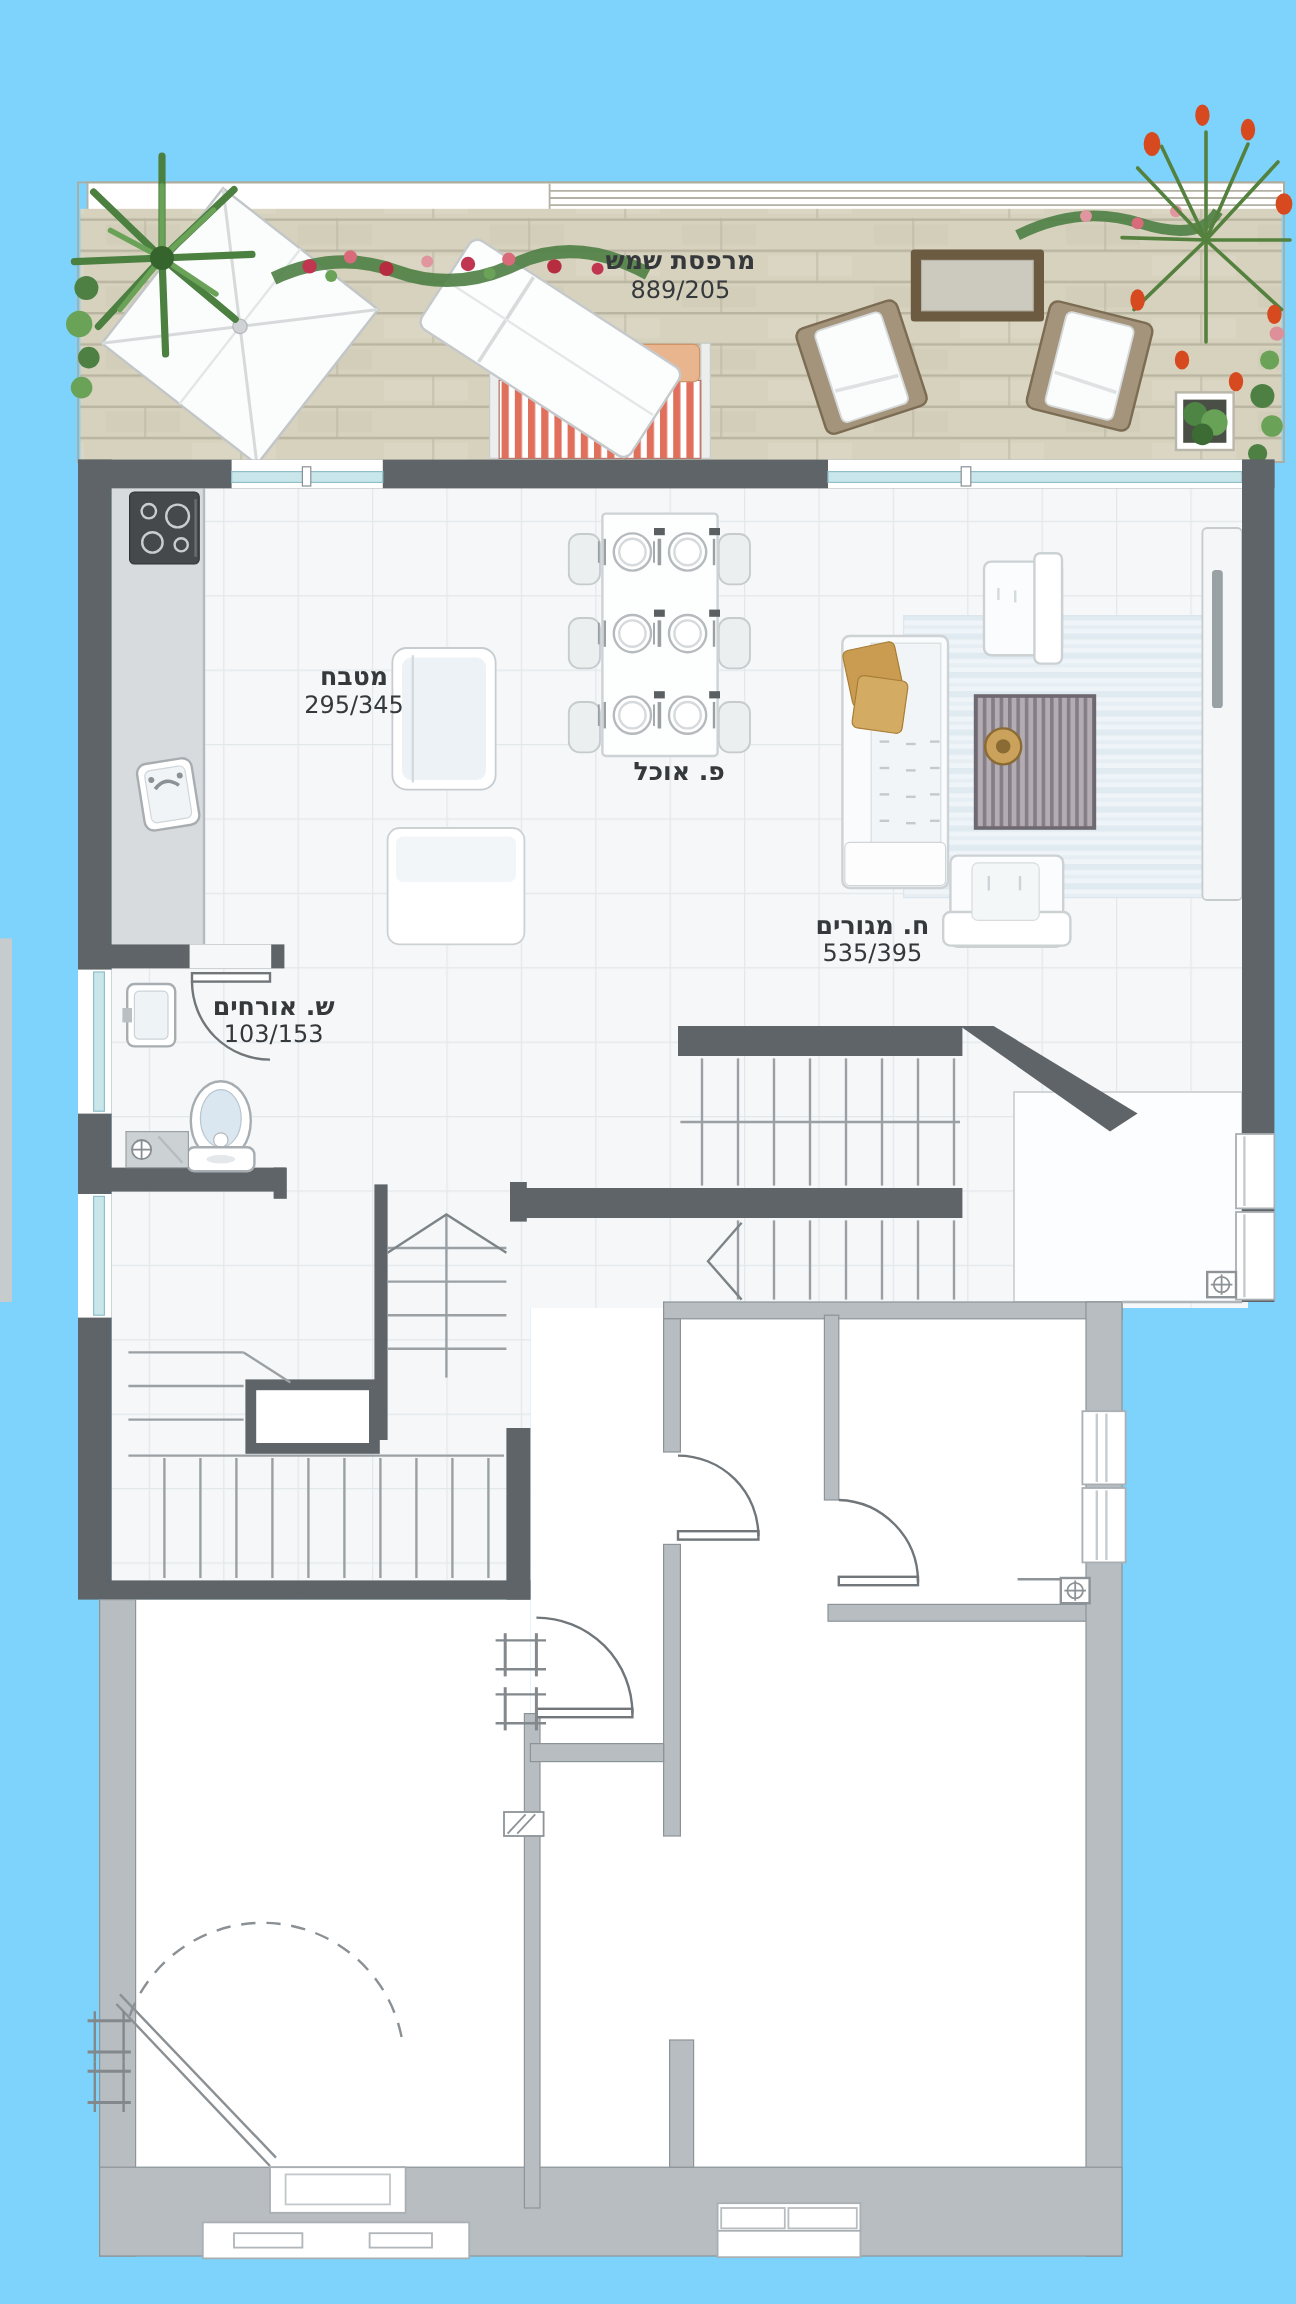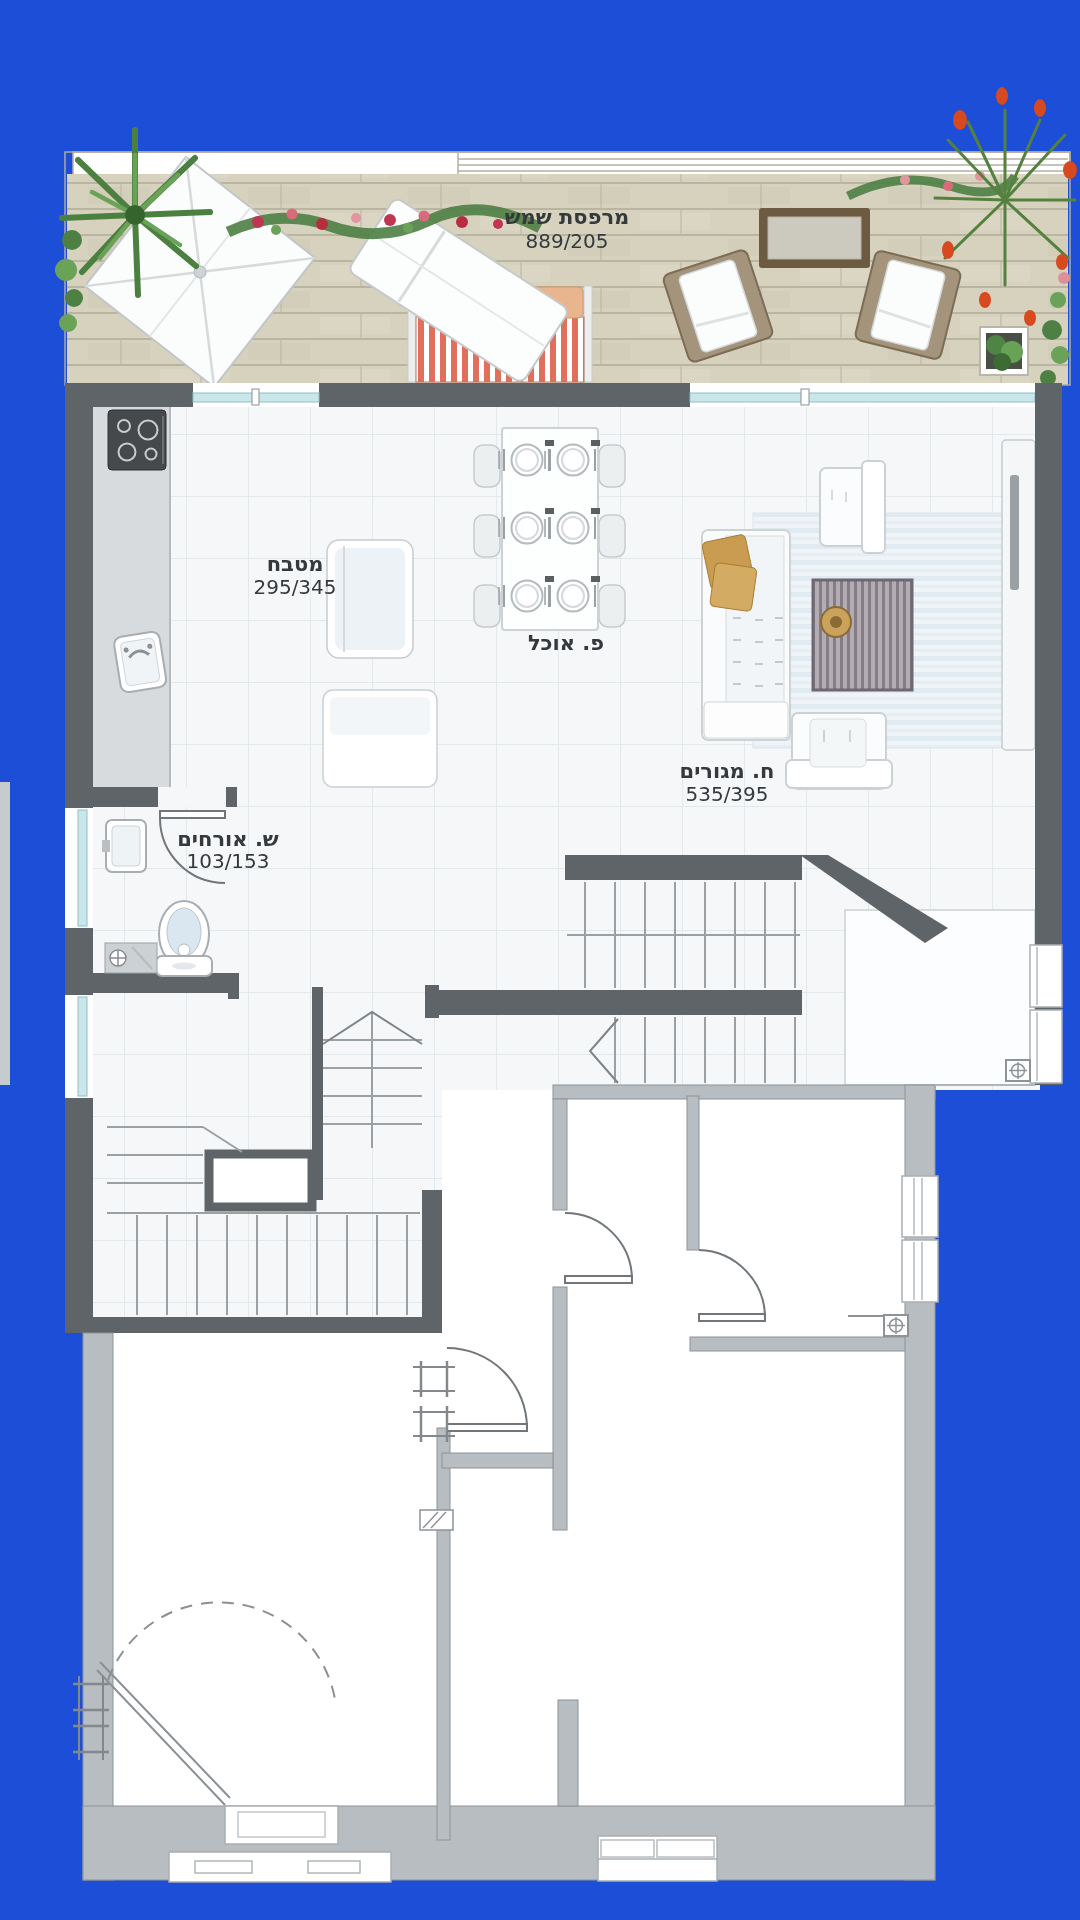--- a/index.html
+++ b/index.html
@@ -1,16 +1,16 @@
 <!DOCTYPE html>
 <html><head>
 <meta charset="utf-8">
 <style>
   html,body{margin:0;padding:0;background:#ffffff;}
-  .stage{position:relative;width:1080px;height:1920px;background:#1d4ed8;overflow:hidden;
+  .stage{position:relative;width:1080px;height:1920px;background:#7dd3fc;overflow:hidden;
          font-family:"DejaVu Sans", sans-serif;}
   svg{position:absolute;left:0;top:0;}
   svg text{font-family:"DejaVu Sans", sans-serif;fill:#35393c;}
   .room-name{font-size:21px;font-weight:700;}
   .room-dims{font-size:20px;font-weight:400;}
   .wd{fill:#5e6467;}                                 
   .wl{fill:#b7bdc0;stroke:#8d9498;stroke-width:1;}   
   .tread{stroke:#9aa0a4;stroke-width:2;}
   .thin{stroke:#b0b5b9;stroke-width:2;fill:none;}
   .doorarc{stroke:#70767a;stroke-width:2;fill:none;}

